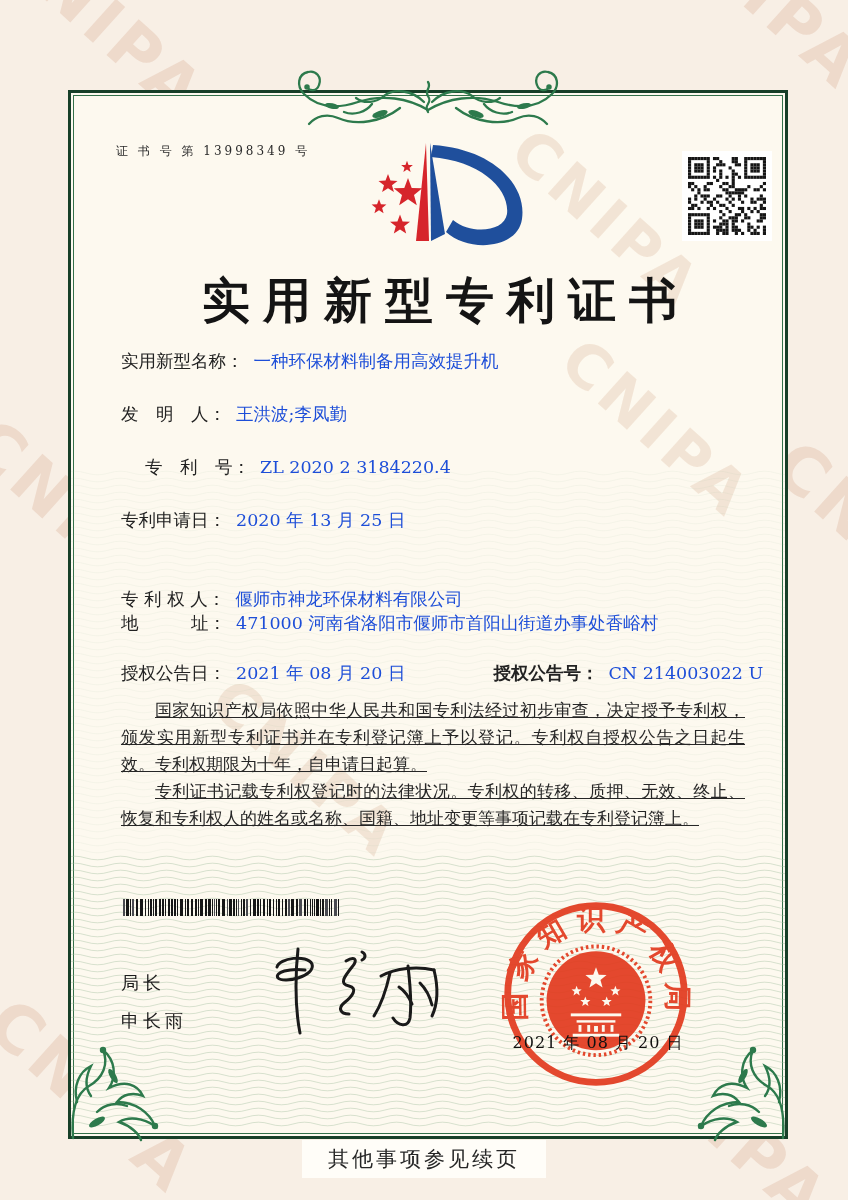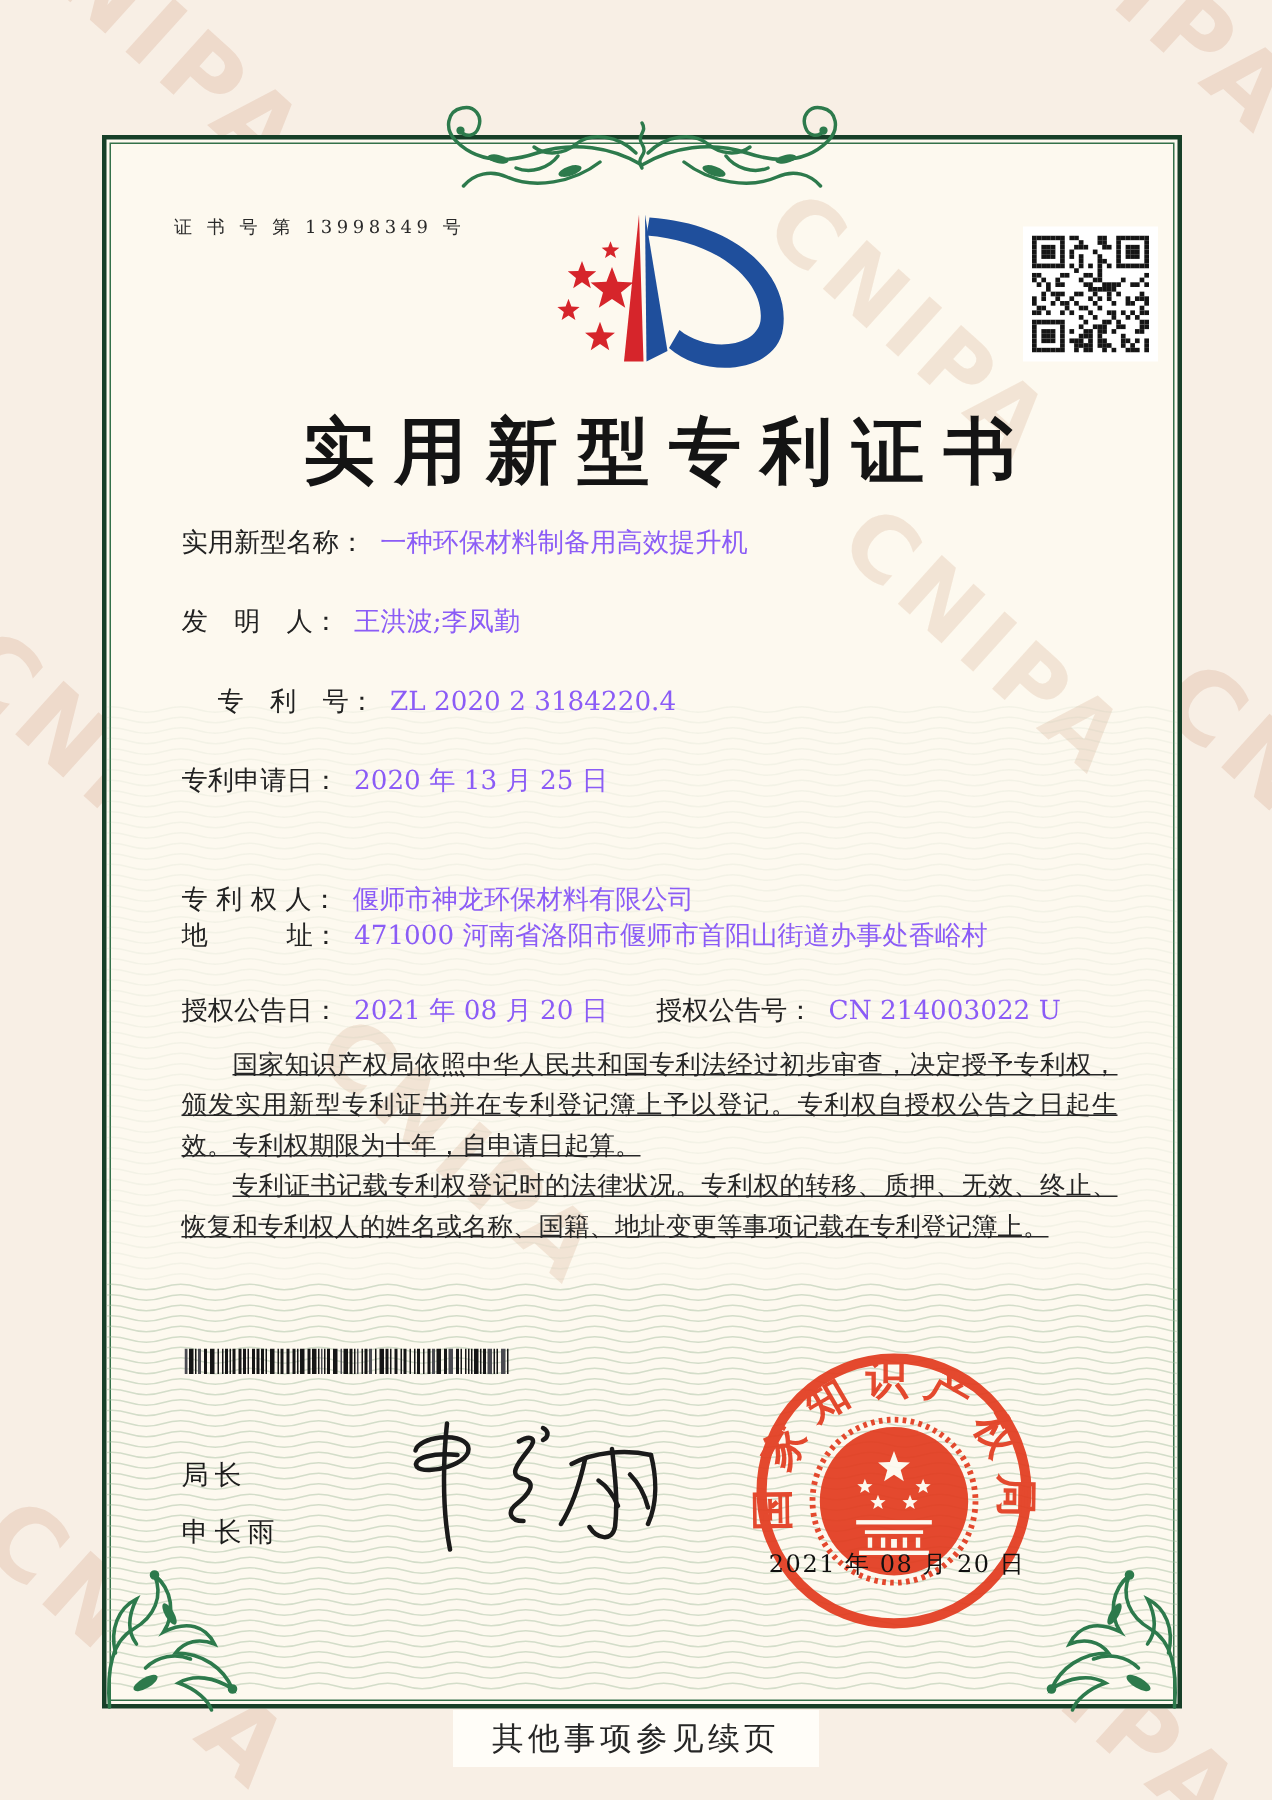--- a/index.html
+++ b/index.html
@@ -30,22 +30,22 @@
   }
   .logo{position:absolute;left:296px;top:44px;}
   .qr{position:absolute;left:611px;top:58px;background:#fff;padding:6px;}
   .title{
     position:absolute;left:0;top:158px;width:100%;text-align:center;
     font-size:48px;font-weight:bold;letter-spacing:13px;color:#141414;margin:18px;
   }
   .fields{position:absolute;left:50px;top:256px;width:630px;font-size:17.5px;}
   .frow{position:absolute;left:0;white-space:nowrap;}
   .frow .lab{color:#222;}
-  .frow .val{color:#8b5cf6;margin-left:10px;}
-  .grant2{margin-left:32px;}
+  .frow .val{color:#1d4ed8;margin-left:10px;}
+  .grant2{margin-left:88px;font-weight:bold;}
   .paras{
     position:absolute;left:50px;top:604px;width:624px;
     font-size:17px;line-height:27px;color:#262626;text-align:justify;
   }
   .paras p{margin:0;text-indent:2em;text-decoration:underline;}
   .barcode{position:absolute;left:52px;top:806px;}
   .sig-title{position:absolute;left:50px;top:878px;font-size:18px;letter-spacing:4px;}
   .sig-name{position:absolute;left:50px;top:916px;font-size:18px;letter-spacing:4px;}
   .signature{position:absolute;left:178px;top:850px;}
   .seal{position:absolute;left:428px;top:804px;}

